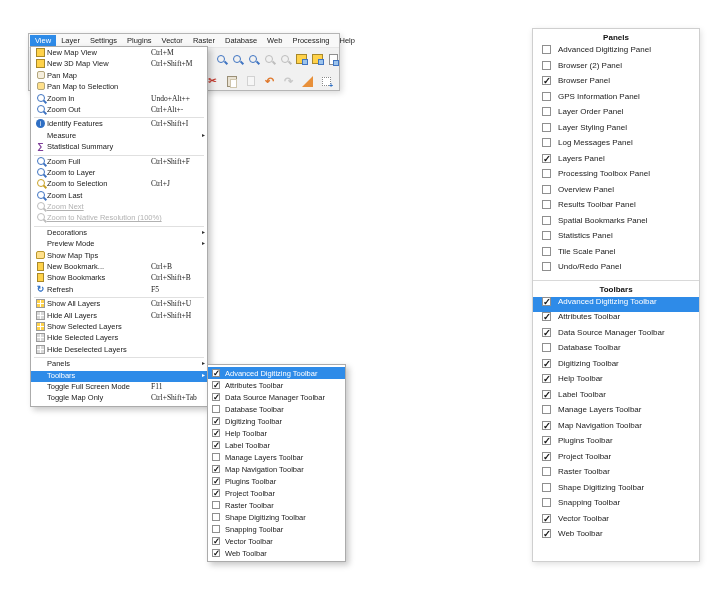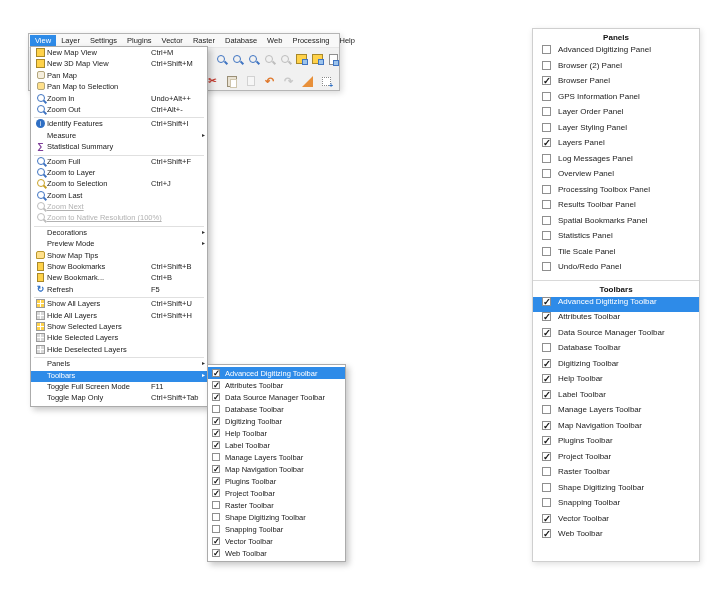--- a/index.html
+++ b/index.html
@@ -60,21 +60,21 @@
   .tb-page{width:9px;height:11px;background:#fff;border:1px solid #8f8f8f;position:relative;}
   .tb-page::after{content:"";position:absolute;right:-2px;bottom:-2px;width:4px;height:4px;background:#9cc3ec;border:1px solid #3f74c2;}
 
   
   .dropdown{position:absolute;left:30px;top:46px;width:178px;background:#ffffff;
     border:1px solid #ababab;box-sizing:border-box;box-shadow:3px 3px 6px rgba(0,0,0,.22);
     font-size:7.5px;padding:1px 0;}
   .mi{display:flex;align-items:flex-start;height:11.4px;padding:0 2px 0 3px;}
   .mi .gutter{width:13px;min-width:13px;display:flex;justify-content:center;align-items:center;}
   .mi .lab{flex:1;color:#1a1a1a;white-space:nowrap;}
-  .mi .sc{width:48px;min-width:48px;text-align:left;color:#1a1a1a;white-space:nowrap;}
+  .mi .sc{width:48px;min-width:48px;text-align:left;color:#1a1a1a;white-space:nowrap;font-family:Liberation Serif, serif;}
   .mi .arr{width:6px;min-width:6px;color:#333;font-size:6px;text-align:right;}
   .mi.disabled .lab,.mi.disabled .sc{color:#b2b2b2;text-decoration:underline;}
   .mi.hl{background:#2e8be8;}
   .mi.hl .lab,.mi.hl .sc,.mi.hl .arr{color:#fff;}
   .sep{height:1px;background:#e0e0e0;margin:1px 3px;}
 
   
   .submenu{position:absolute;left:207px;top:364px;width:139px;background:#fff;
     border:1px solid #ababab;box-sizing:border-box;box-shadow:3px 3px 6px rgba(0,0,0,.22);
     font-size:7.5px;padding:2px 0;}
@@ -294,30 +294,30 @@
         <span class="gutter">
           <span class="icon ic-tip"></span>
         </span>
         <span class="lab">Show Map Tips</span>
         <span class="arr"></span>
       </div>
       <div class="mi">
         <span class="gutter">
           <span class="icon ic-bm"></span>
         </span>
+        <span class="lab">New Bookmark...</span>
+        <span class="sc">Ctrl+B</span>
+        <span class="arr"></span>
+      </div>
+      <div class="mi">
+        <span class="gutter">
+          <span class="icon ic-bm"></span>
+        </span>
         <span class="lab">Show Bookmarks</span>
         <span class="sc">Ctrl+Shift+B</span>
-        <span class="arr"></span>
-      </div>
-      <div class="mi">
-        <span class="gutter">
-          <span class="icon ic-bm"></span>
-        </span>
-        <span class="lab">New Bookmark...</span>
-        <span class="sc">Ctrl+B</span>
         <span class="arr"></span>
       </div>
       <div class="mi">
         <span class="gutter">
           <span class="icon ic-refresh"></span>
         </span>
         <span class="lab">Refresh</span>
         <span class="sc">F5</span>
         <span class="arr"></span>
       </div>
@@ -472,34 +472,34 @@
         </div>
         <div class="crow">
           <span class="cb"></span>
           <span class="lab">Layer Order Panel</span>
         </div>
         <div class="crow">
           <span class="cb"></span>
           <span class="lab">Layer Styling Panel</span>
         </div>
         <div class="crow">
+          <span class="cb"></span>
+          <span class="lab">Log Messages Panel</span>
+        </div>
+        <div class="crow">
           <span class="cb checked"></span>
           <span class="lab">Layers Panel</span>
         </div>
         <div class="crow">
           <span class="cb"></span>
-          <span class="lab">Log Messages Panel</span>
+          <span class="lab">Processing Toolbox Panel</span>
         </div>
         <div class="crow">
           <span class="cb"></span>
           <span class="lab">Overview Panel</span>
-        </div>
-        <div class="crow">
-          <span class="cb"></span>
-          <span class="lab">Processing Toolbox Panel</span>
         </div>
         <div class="crow">
           <span class="cb"></span>
           <span class="lab">Results Toolbar Panel</span>
         </div>
         <div class="crow">
           <span class="cb"></span>
           <span class="lab">Spatial Bookmarks Panel</span>
         </div>
         <div class="crow">

